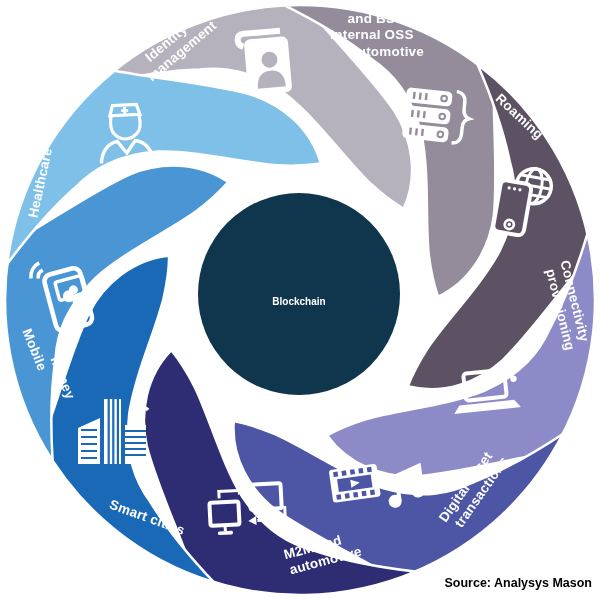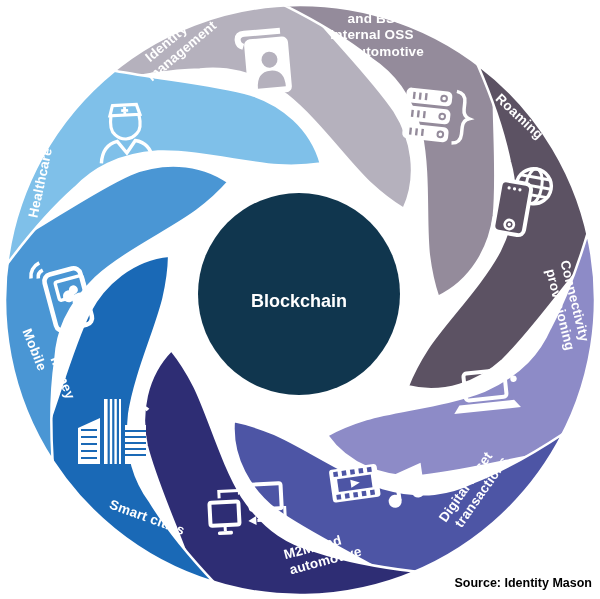--- a/index.html
+++ b/index.html
@@ -7,21 +7,21 @@
     position:relative;width:600px;height:599px;overflow:hidden;background:#fff;
     font-family:"Liberation Sans",sans-serif;
   }
   #wheel{position:absolute;left:0;top:0;}
   .seg-label{
     position:absolute;color:#fff;font-weight:bold;font-size:13.5px;line-height:1.22;
     text-align:center;white-space:nowrap;letter-spacing:.2px;
   }
   .seg-label .ln{display:block;}
   .center-label{
-    position:absolute;color:#fff;font-weight:bold;font-size:18px;line-height:1.4;
+    position:absolute;color:#fff;font-weight:bold;font-size:10px;line-height:1.4;
     text-align:center;white-space:nowrap;
   }
   .source{
     position:absolute;right:8px;top:576px;color:#000;font-weight:bold;font-size:12.5px;
     white-space:nowrap;
   }
 </style>
 </head>
 <body>
 
@@ -204,15 +204,15 @@
   </div>
 
   <div class="seg-label" style="left:41px;top:183px;transform:translate(-50%,-50%) rotate(-78deg);">
     <span class="ln">Healthcare</span>
   </div>
 
   <div class="center-label" style="left:299px;top:302px;transform:translate(-50%,-50%);">
     <span class="ln" style="display:block">Blockchain</span>
   </div>
 
-  <div class="source">Source: Identity Mason</div>
+  <div class="source">Source: Analysys Mason</div>
 
 </div>
 
 </body></html>

